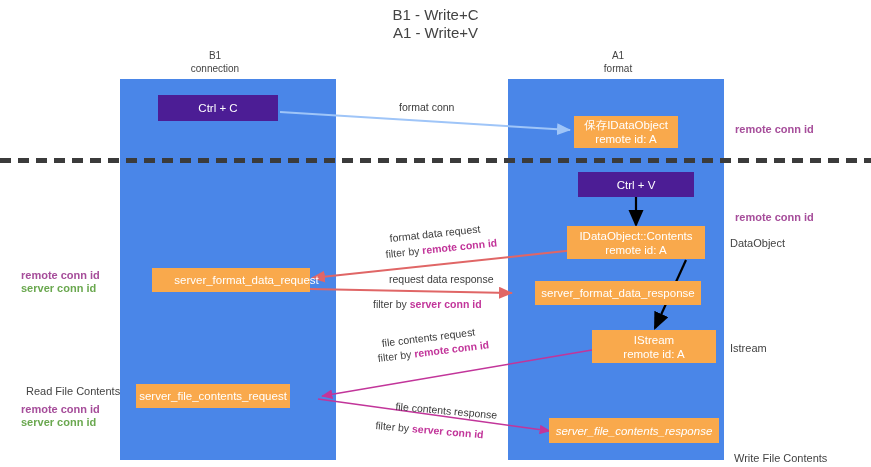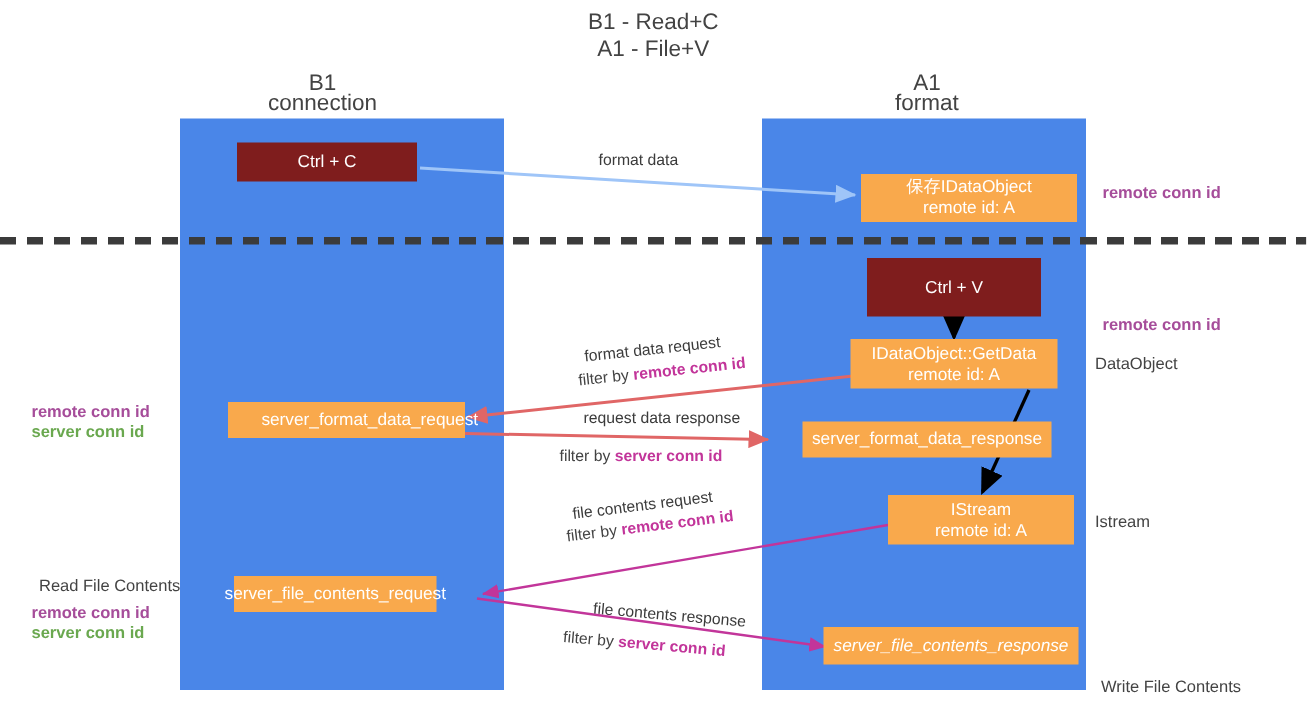--- a/index.html
+++ b/index.html
@@ -25,21 +25,21 @@
     font-size: 15px;
     color: #434343;
     line-height: 18px;
   }
   .title div { white-space: pre; }
 
   
   .col-head {
     position: absolute;
     text-align: center;
-    font-size: 15px;
+    font-size: 10px;
     color: #434343;
     line-height: 13px;
   }
 
   
   .lane {
     position: absolute;
     background: #4a86e8;
   }
 
@@ -49,21 +49,21 @@
     box-sizing: border-box;
     display: flex;
     flex-direction: column;
     align-items: center;
     justify-content: center;
     color: #ffffff;
     font-size: 11.5px;
     line-height: 14px;
     text-align: center;
   }
-  .box.green { background: #7f1d1d; }
+  .box.green { background: #4c1d95; }
   .box.orange { background: #f9a94c; }
 
   
   .dashed-sep {
     position: absolute;
     left: 0;
     top: 158px;
     width: 871px;
     height: 5px;
     background-image: repeating-linear-gradient(
@@ -104,22 +104,22 @@
     height: 467px;
     pointer-events: none;
   }
 </style>
 </head>
 <body>
 
 <div id="canvas">
 
   <div class="title">
-    <div>B1 - Read+C</div>
-    <div>A1 - File+V</div>
+    <div>B1 - Write+C</div>
+    <div>A1 - Write+V</div>
   </div>
 
   <div class="col-head" style="left:155px; top:49px; width:120px;">
     <div>B1</div>
     <div>connection</div>
   </div>
   <div class="col-head" style="left:558px; top:49px; width:120px;">
     <div>A1</div>
     <div>format</div>
   </div>
@@ -157,56 +157,56 @@
 
     <path d="M318,399 L550,431" stroke="#c2359a" stroke-width="1.6" fill="none" marker-end="url(#ah-mag)"></path>
   </svg>
 
   <div class="dashed-sep"></div>
 
   <div class="box green" style="left:158px; top:95px; width:120px; height:26px;">
     <div>Ctrl + C</div>
   </div>
 
-  <div class="box orange" style="left:574px; top:116px; width:144px; height:32px;">
+  <div class="box orange" style="left:574px; top:116px; width:104px; height:32px;">
     <div>保存IDataObject</div>
     <div>remote id: A</div>
   </div>
 
-  <div class="box green" style="left:578px; top:172px; width:116px; height:39px;">
+  <div class="box green" style="left:578px; top:172px; width:116px; height:25px;">
     <div>Ctrl + V</div>
   </div>
 
   <div class="box orange" style="left:567px; top:226px; width:138px; height:33px;">
-    <div>IDataObject::GetData</div>
+    <div>IDataObject::Contents</div>
     <div>remote id: A</div>
   </div>
 
   <div class="box orange" style="left:152px; top:268px; width:158px; height:24px;padding-left:31px;">
     <div>server_format_data_request</div>
   </div>
 
   <div class="box orange" style="left:512px; top:281px; width:166px; height:24px;margin-left:23px;">
     <div>server_format_data_response</div>
   </div>
 
   <div class="box orange" style="left:592px; top:330px; width:124px; height:33px;">
     <div>IStream</div>
     <div>remote id: A</div>
   </div>
 
-  <div class="box orange" style="left:156px; top:384px; width:135px; height:24px;">
+  <div class="box orange" style="left:136px; top:384px; width:154px; height:24px;">
     <div>server_file_contents_request</div>
   </div>
 
   <div class="box orange" style="left:549px; top:418px; width:170px; height:25px;font-style:italic;">
     <div>server_file_contents_response</div>
   </div>
 
-  <div class="arrow-label" style="left:399px; top:101px;">format data</div>
+  <div class="arrow-label" style="left:399px; top:101px;">format conn</div>
 
   <div class="arrow-label rot" style="left:389px; top:232px; transform: rotate(-6deg);">format data request</div>
   <div class="arrow-label rot" style="left:385px; top:248px; transform: rotate(-6deg);">
     <span class="c-dark">filter by </span><span class="c-magenta">remote conn id</span>
   </div>
 
   <div class="arrow-label" style="left:389px; top:273px;">request data response</div>
   <div class="arrow-label" style="left:373px; top:298px;">
     <span class="c-dark">filter by </span><span class="c-magenta">server conn id</span>
   </div>

